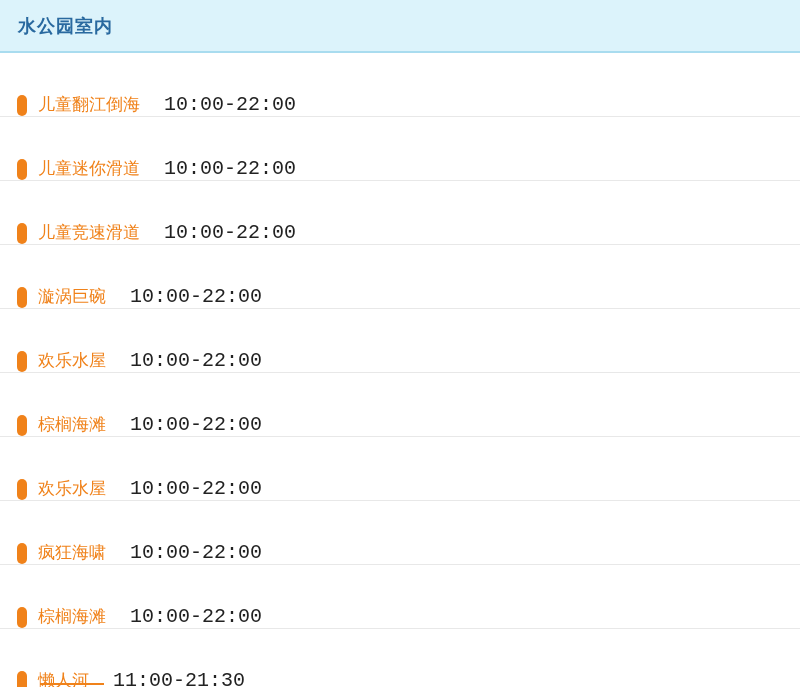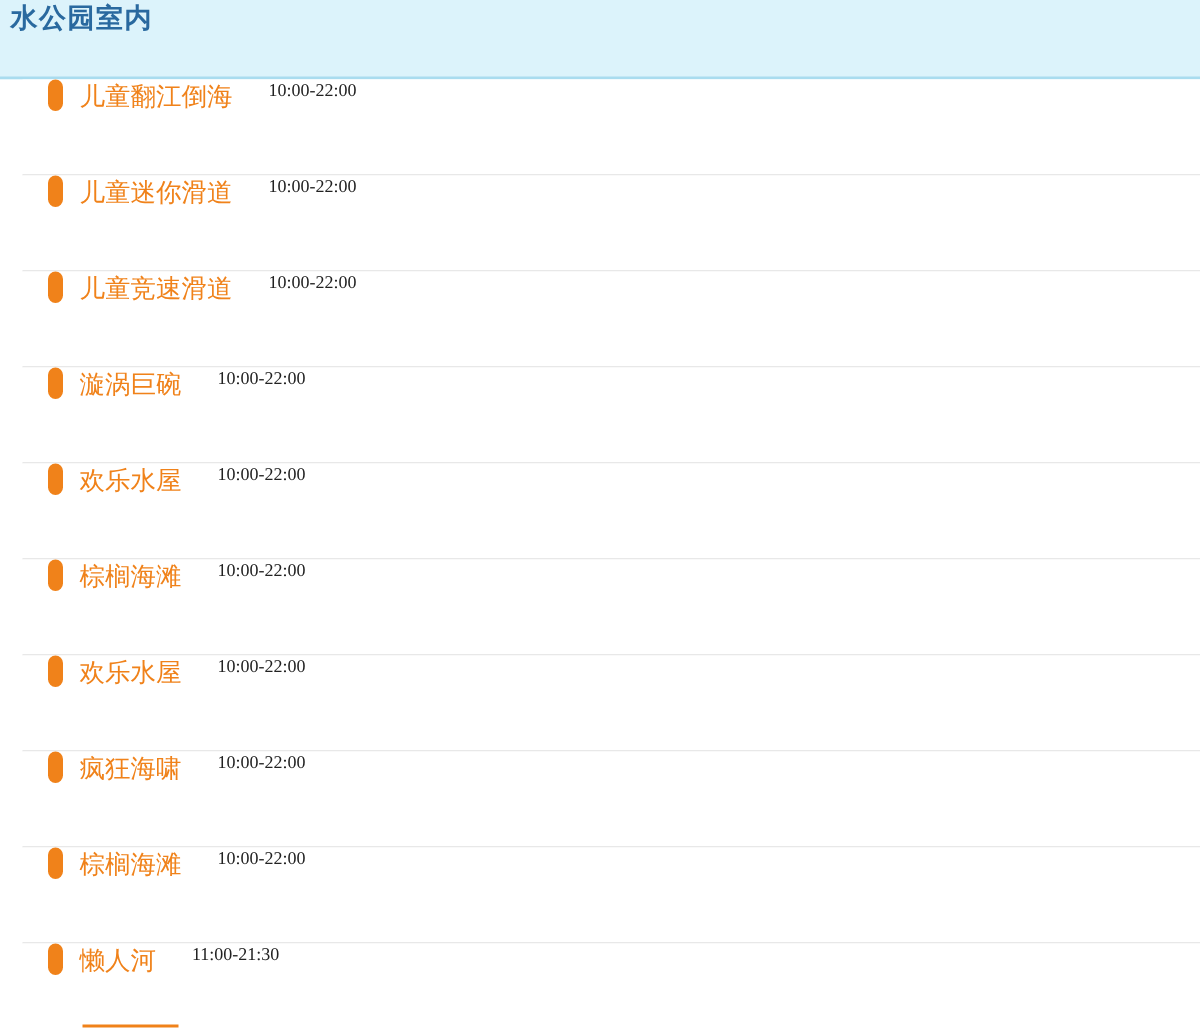--- a/index.html
+++ b/index.html
@@ -17,63 +17,63 @@
     width: 800px;
     height: 687px;
     overflow: hidden;
     position: relative;
   }
   .panel-header {
     height: 51px;
     background: var(--header-bg, #dcf3fb);
     border-bottom: 2px solid var(--header-border, #a9dcef);
     display: flex;
-    padding-left: 7px;
+    align-items: center;
+    padding-left: 18px;
     box-sizing: content-box;
   }
   .panel-title {
     font-size: 18px;
     font-weight: bold;
     color: var(--header-fg, #29699f);
     letter-spacing: 1px;
   }
   .schedule-list {
     background: #ffffff;
   }
   .schedule-row {
     height: 63px;
     border-bottom: 1px solid var(--divider, #e8e8e8);
     display: flex;
-    align-items: flex-start;
+    align-items: flex-end;
     position: relative;
     background: #ffffff;
-    margin-left: 15px;
   }
   .bullet {
     width: 10px;
     height: 21px;
     border-radius: 5px;
     background: var(--accent, #f0821a);
     margin-left: 17px;
     flex: 0 0 auto;
   }
   .attraction-name {
     margin-left: 11px;
     font-size: 17px;
     line-height: 23px;
     color: var(--accent, #f0821a);
     text-decoration: none;
     cursor: pointer;
     white-space: nowrap;
   }
   .open-time {
     margin-left: 24px;
-    font-size: 12px;
+    font-size: 20px;
     color: var(--time-color, #222222);
-    font-family: Liberation Serif, serif;
+    font-family: Liberation Mono, monospace;
     white-space: nowrap;
   }
   .hover-underline {
     position: absolute;
     left: 40px;
     top: 54px;
     width: 64px;
     height: 2px;
     background: var(--accent, #f0821a);
   }

